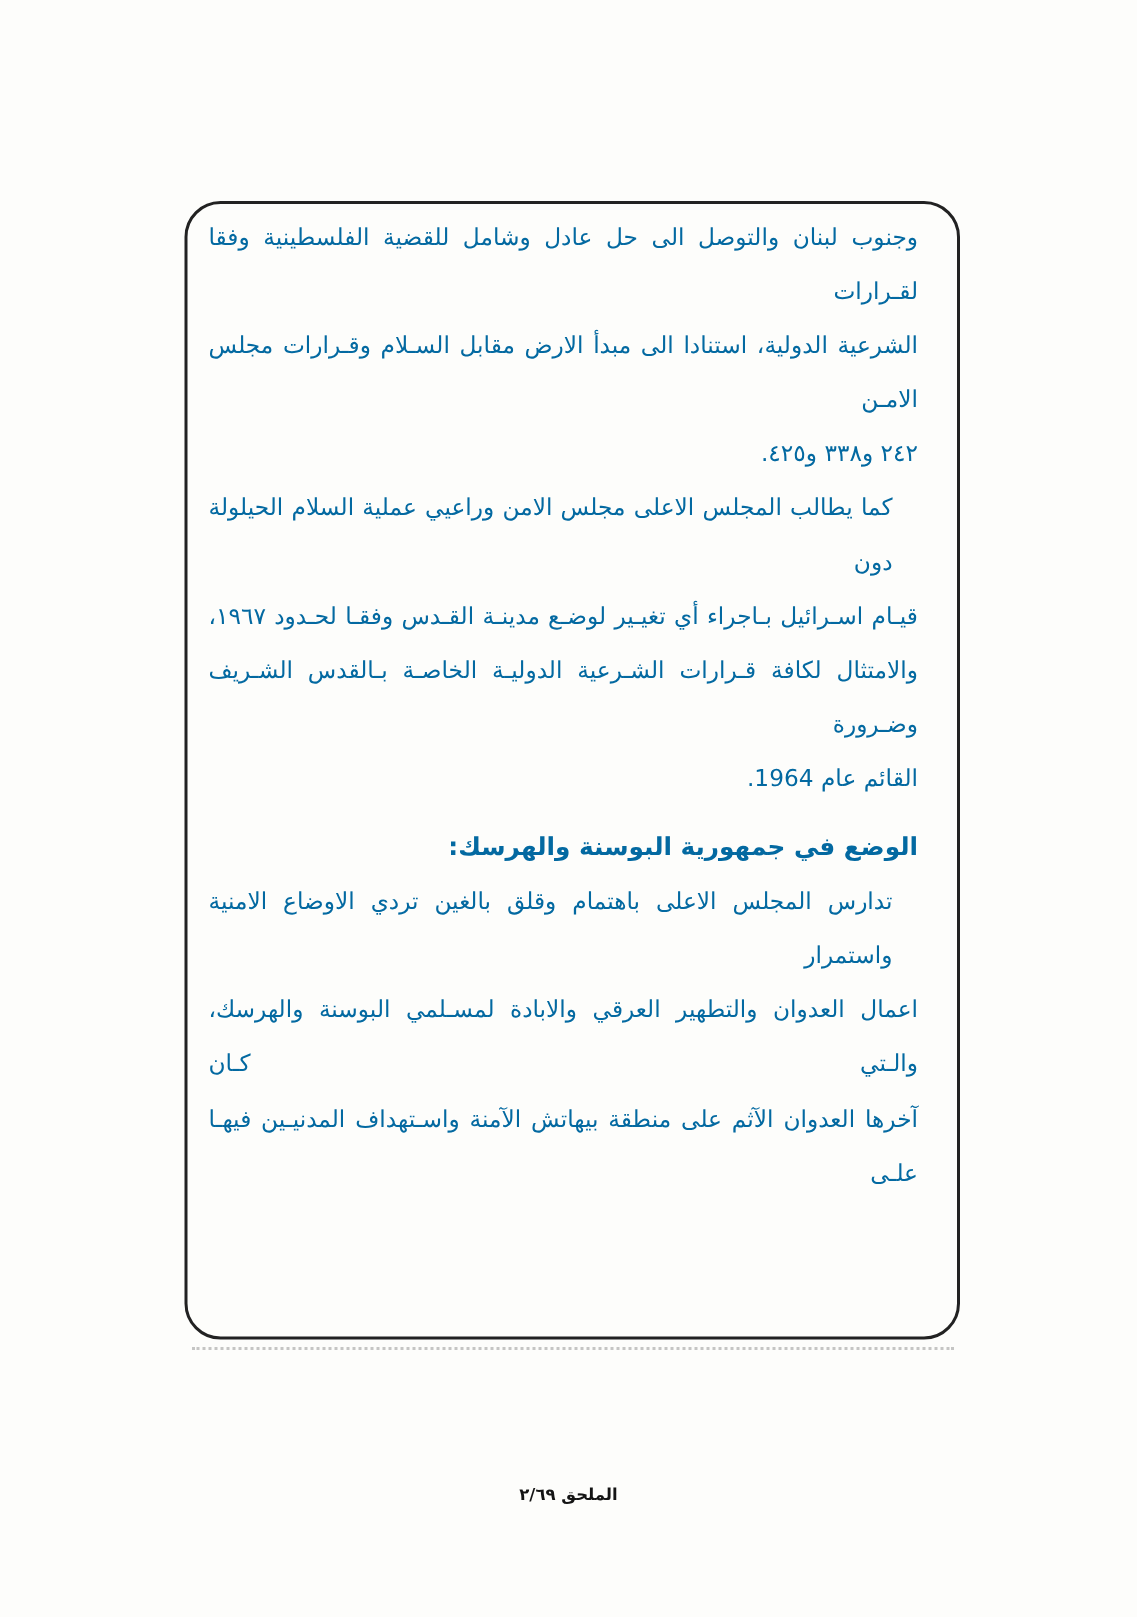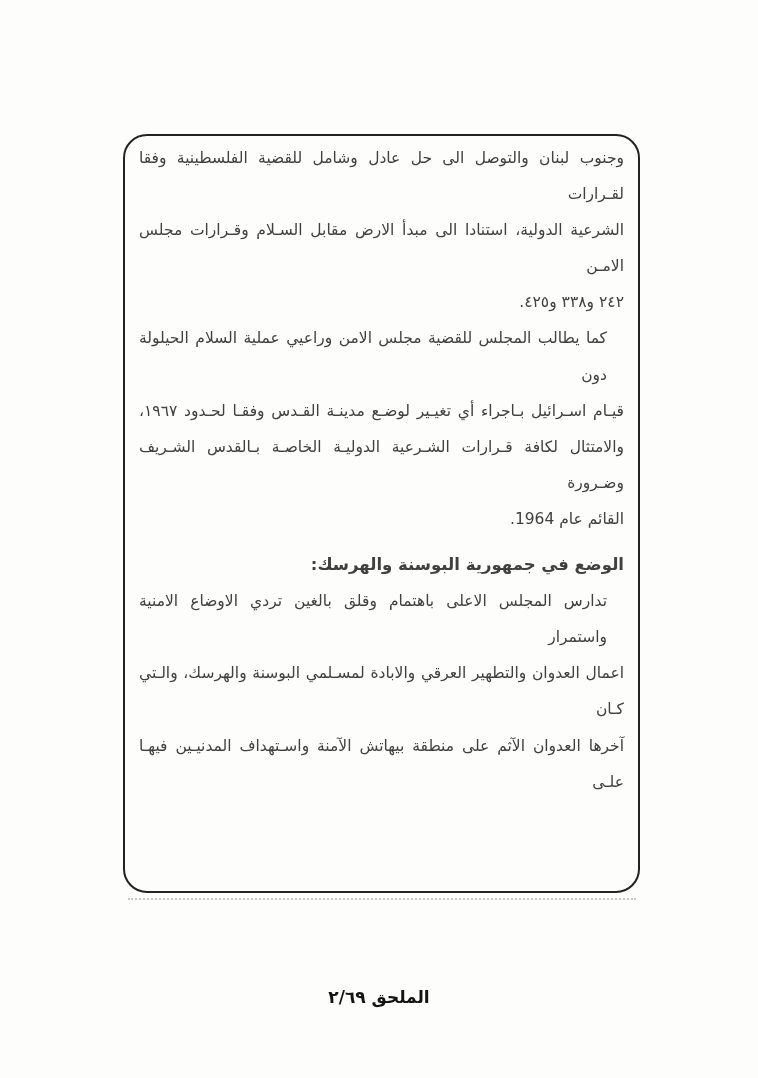--- a/index.html
+++ b/index.html
@@ -14,23 +14,23 @@
     position: absolute; inset: 0;
     background: #fdfdfb;
   }
   .content-box {
     position: absolute;
     left: 123px; top: 134px;
     width: 517px; height: 759px;
     box-sizing: border-box;
     border: 2px solid #222;
     border-radius: 24px;
-    padding: 4px 14px 0 14px;
+    padding: 4px 26px 0 14px;
     direction: rtl;
-    color: #404040;
+    color: #0369a1;
     font-size: 15.5px;
     line-height: 36.1px;
     overflow: hidden;
   }
   .ln {
     text-align: justify;
     text-align-last: justify;
     text-justify: inter-word;
   }
   .ln.end {
@@ -54,39 +54,39 @@
   .footer {
     position: absolute;
     left: 0; top: 987px;
     width: 100%;
     text-align: center;
     direction: rtl;
     color: #141414;
   }
   .footer .annex {
     font-weight: bold;
-    font-size: 17px;
+    font-size: 11px;
     line-height: 20px;
   }
   .footer .pagenum {
     font-size: 14.5px;
     line-height: 20px;
     margin-top: 9px;
   }
 </style>
 </head>
 <body>
 
 <div class="page">
 
   <div class="content-box">
     <div class="ln">وجنوب لبنان والتوصل الى حل عادل وشامل للقضية الفلسطينية وفقا لقـرارات</div>
     <div class="ln">الشرعية الدولية، استنادا الى مبدأ الارض مقابل السـلام وقـرارات مجلس الامـن</div>
     <div class="ln end">٢٤٢ و٣٣٨ و٤٢٥.</div>
-    <div class="ln ind">كما يطالب المجلس للقضية مجلس الامن وراعيي عملية السلام الحيلولة دون</div>
+    <div class="ln ind">كما يطالب المجلس الاعلى مجلس الامن وراعيي عملية السلام الحيلولة دون</div>
     <div class="ln">قيـام اسـرائيل بـاجراء أي تغيـير لوضـع مدينـة القـدس وفقـا لحـدود ١٩٦٧،</div>
     <div class="ln">والامتثال لكافة قـرارات الشـرعية الدوليـة الخاصـة بـالقدس الشـريف وضـرورة</div>
     <div class="ln end">القائم عام 1964.</div>
     <div class="heading">الوضع في جمهورية البوسنة والهرسك:</div>
     <div class="ln ind">تدارس المجلس الاعلى باهتمام وقلق بالغين تردي الاوضاع الامنية واستمرار</div>
     <div class="ln">اعمال العدوان والتطهير العرقي والابادة لمسـلمي البوسنة والهرسك، والـتي كـان</div>
     <div class="ln">آخرها العدوان الآثم على منطقة بيهاتش الآمنة واسـتهداف المدنيـين فيهـا علـى</div>
 
   </div>
 

